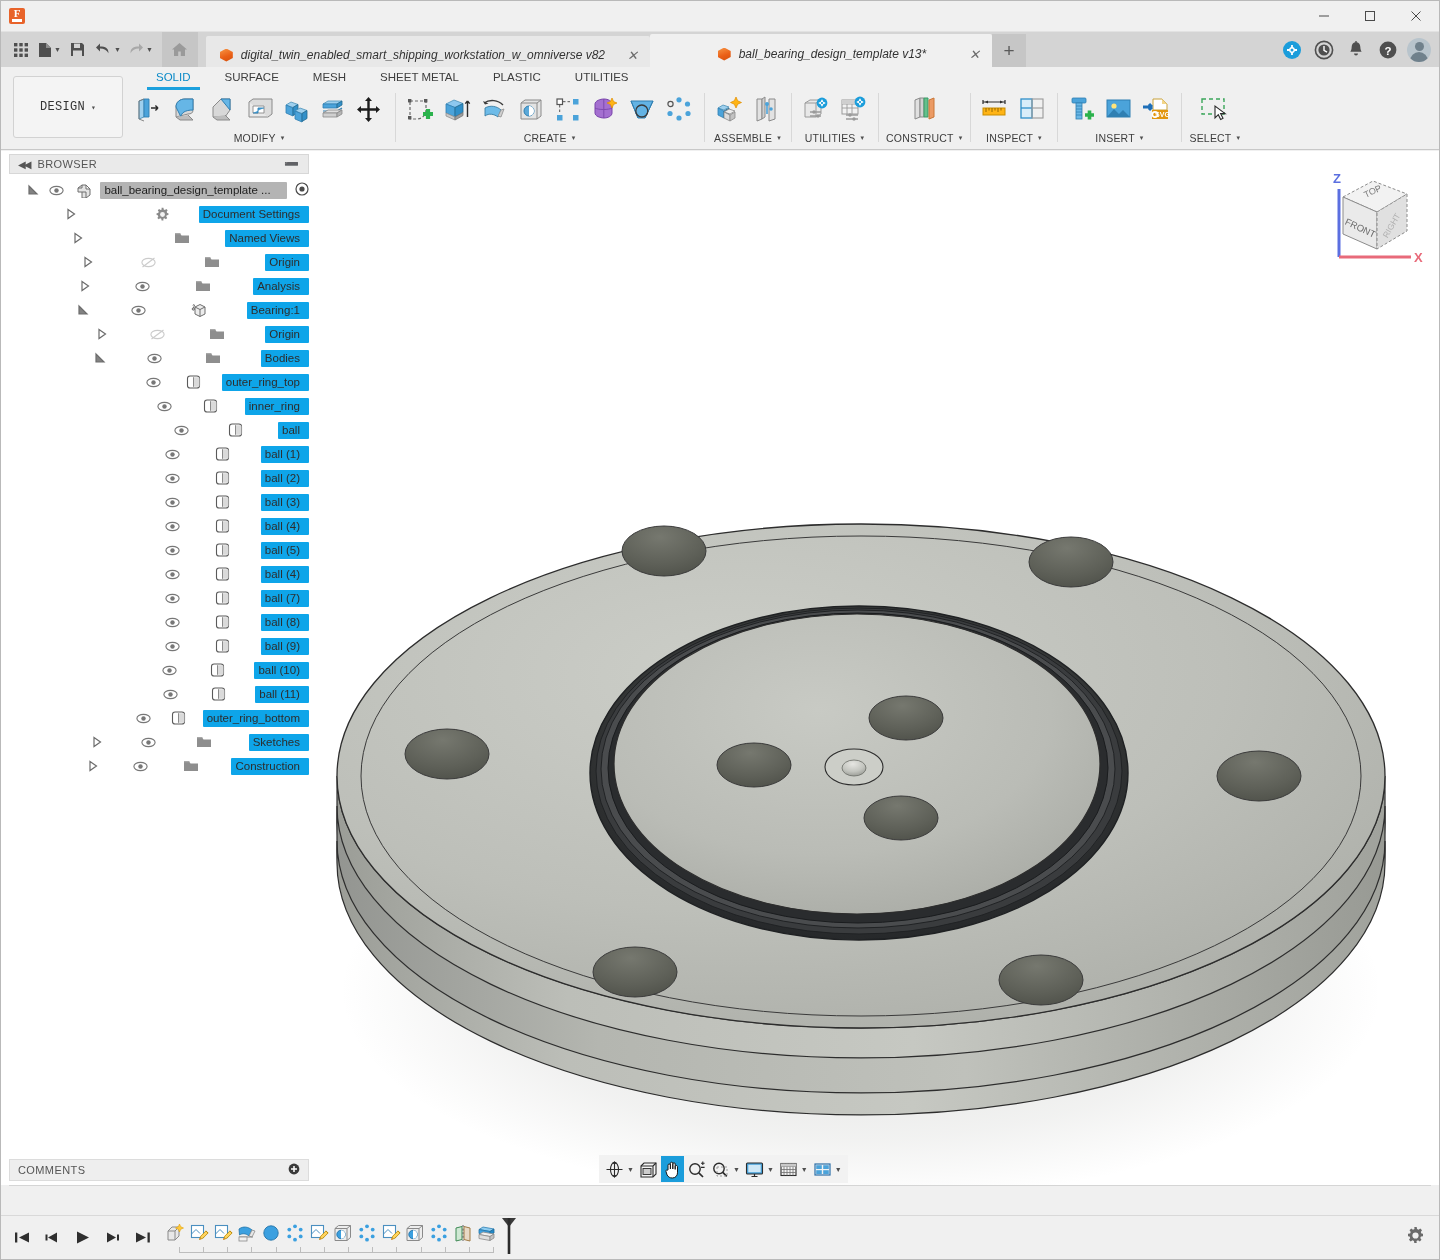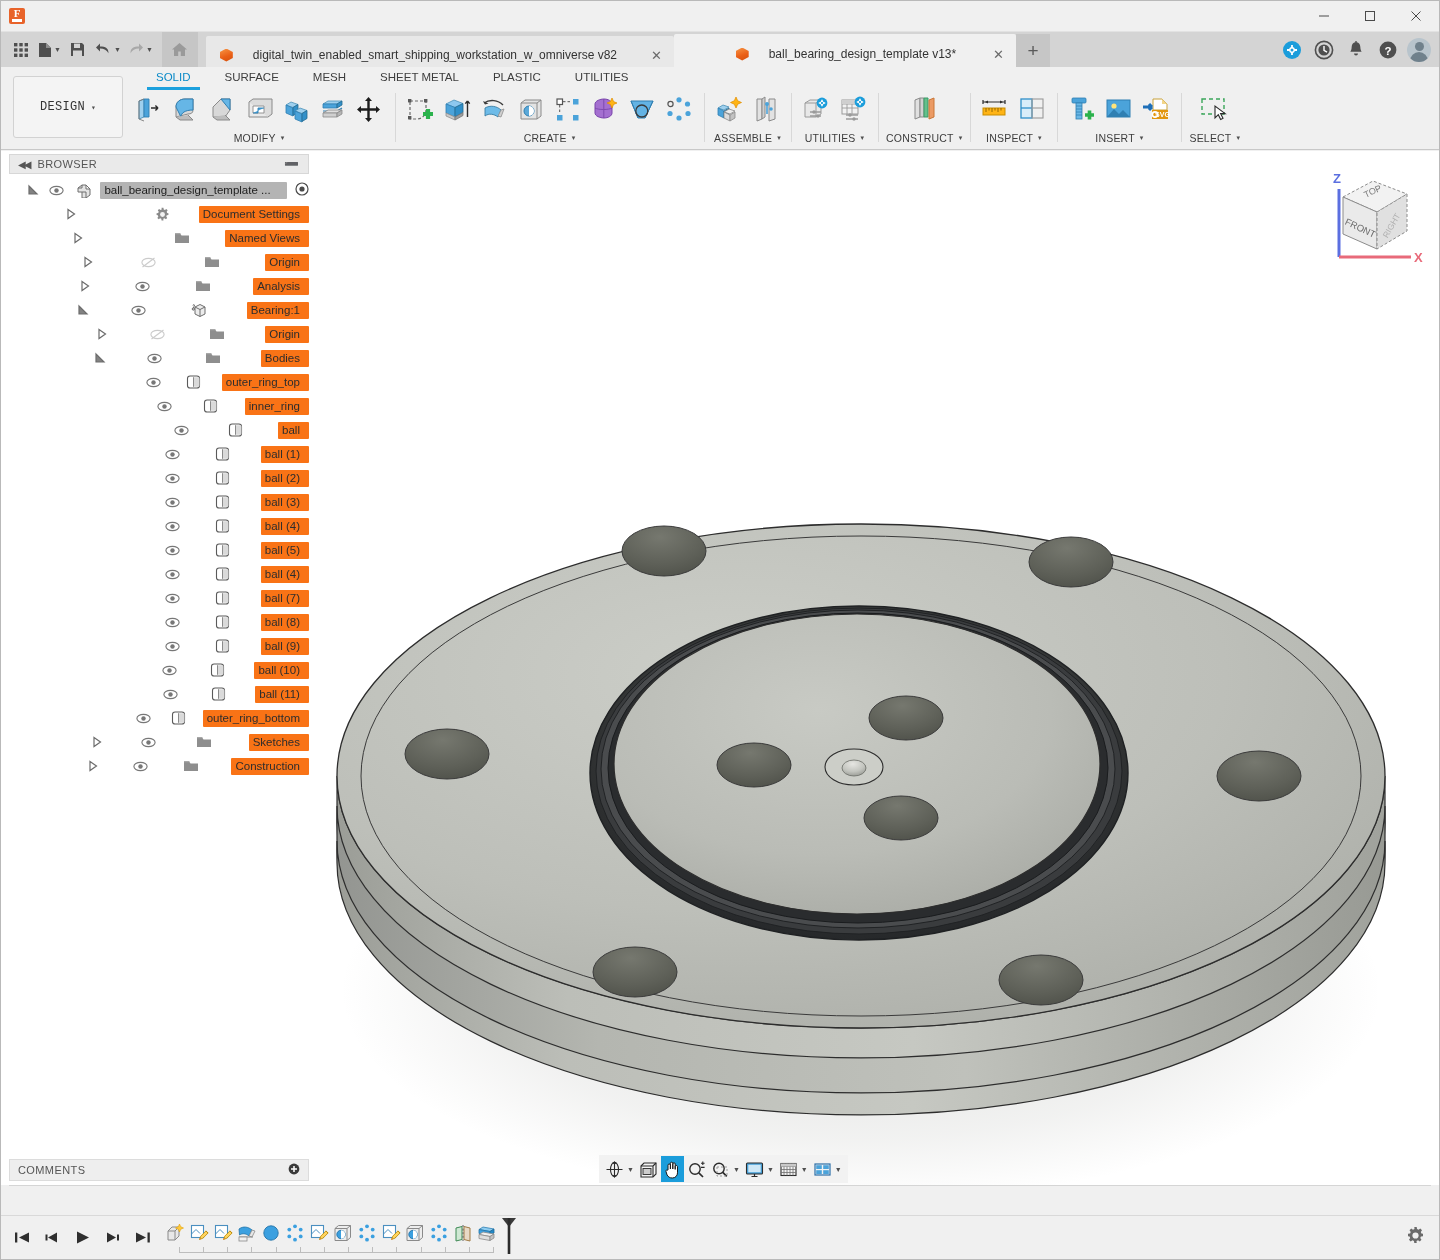--- a/index.html
+++ b/index.html
@@ -51,24 +51,24 @@
   }
   .qat-left { display: flex; align-items: center; height: 35px; padding-left: 6px; }
   .qat-btn {
     height: 30px; min-width: 28px; display: flex; align-items: center;
     justify-content: center; padding: 0 3px; color: #4f4f4f;
   }
   .qat-btn.home { width: 36px; height: 35px; background: #c6c6c6; margin-left: 6px; }
   .caret { font-size: 7px; margin-left: 2px; color: #4f4f4f; }
   .doc-tabs { display: flex; align-items: flex-end; height: 35px; margin-left: 8px; }
   .doc-tab {
-    height: 31px; display: flex; align-items: center; gap: 20px;
+    height: 31px; display: flex; align-items: center; gap: 8px;
     padding: 7px 12px 0 14px; background: #e8e8e8;
     border-top-left-radius: 2px; border-top-right-radius: 2px;
-    font-size: 12px; color: #333; min-width: 180px;
+    font-size: 12px; color: #333; min-width: 180px; font-style: italic;
   }
   .doc-tab.active { background: #f0f0f0; height: 33px; }
   .doc-tab .cube {
     width: 13px; height: 13px; flex: none;
     background: linear-gradient(160deg,#f79444 0%,#ea5f16 55%,#d2500c 100%);
     clip-path: polygon(50% 0%, 100% 26%, 100% 74%, 50% 100%, 0% 74%, 0% 26%);
   }
   .doc-tab .tclose { margin-left: auto; color: #6a6a6a; font-size: 13px; padding-left:14px;}
   .tab-add {
     width: 34px; height: 33px; display: flex; align-items: center;
@@ -150,21 +150,21 @@
   .tree { padding-top: 4px; }
   .trow { display: flex; align-items: center; height: 24px; justify-content: space-between; }
   .arrow {
     width: 14px; height: 14px; flex: none; display: flex;
     align-items: center; justify-content: center; color: #6c6c6c;
   }
   .arrow svg { display: block; }
   .eye { width: 22px; flex: none; display: flex; align-items: center; justify-content: center; }
   .ticon { width: 22px; flex: none; display: flex; align-items: center; justify-content: center; }
   .tlabel {
-    background: #f97316; padding: 2px 9px 3px 4px; border-radius: 1px;
+    background: #0ea5e9; padding: 2px 9px 3px 4px; border-radius: 1px;
     white-space: nowrap; color: #2d2d2d;
   }
   .trow.root .tlabel { background: #b4b4b4; color: #1d1d1d; padding-right: 16px; }
   .root-dot { margin-left: 3px; }
 
   
   .viewcube { position: absolute; right: 8px; top: 10px; width: 120px; height: 110px; }
 
   
   .model { position: absolute; left: 0; top: 0; }

